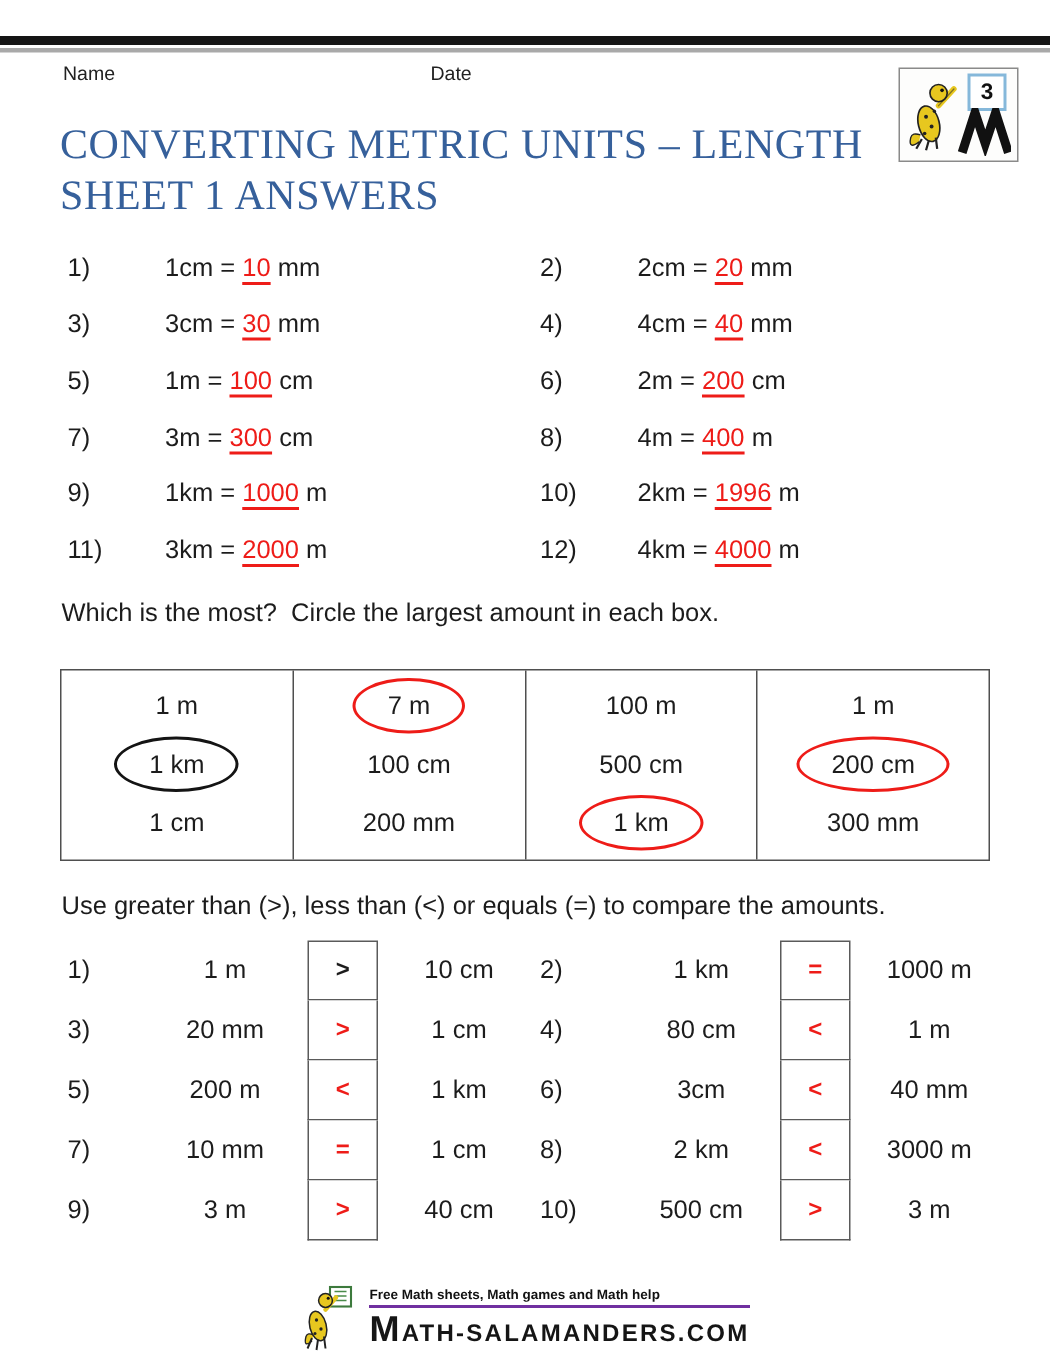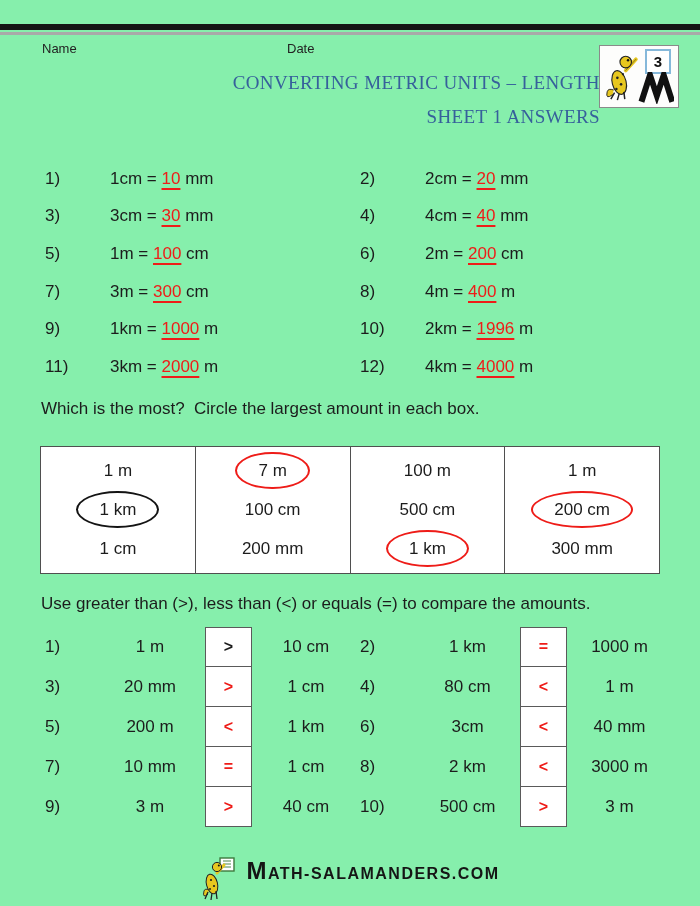--- a/index.html
+++ b/index.html
@@ -4,43 +4,43 @@
 <style>
   :root{
     --red:#ee1c18;
     --blue:#36609b;
     --purple:#7030a0;
     --border:#4f4f4f;
     --ink:#1c1c1c;
   }
   html,body{margin:0;padding:0;background:#e9e9e9;}
   .page{
-    position:relative;width:700px;height:906px;background:#86efac;
+    position:relative;width:700px;height:906px;background:#ffffff;
     font-family:"Liberation Sans",sans-serif;color:var(--ink);
     overflow:hidden;margin:0 auto;
   }
   .topbar{position:absolute;top:24px;left:0;width:700px;height:6px;background:#151515;}
   .topbar-shadow{position:absolute;top:32px;left:0;width:700px;height:3px;background:#a9a9a9;}
 
   .meta-label{position:absolute;top:41px;font-size:13px;color:#222;}
   .meta-label.name{left:42px;}
   .meta-label.date{left:287px;}
 
   .logo-box{position:absolute;top:45px;left:599px;width:78px;height:61px;border:1px solid #8a8a8a;background:#fdfdfc;}
   .grade-badge{
     position:absolute;top:3px;left:45px;width:22px;height:21px;border:2px solid #85b8da;background:#fff;
     display:flex;align-items:center;justify-content:center;font-size:15px;font-weight:700;color:#111;
   }
   .m-glyph{position:absolute;left:38px;top:26px;}
   .salamander{position:absolute;left:3px;top:4px;}
 
   .page-title{
-    position:absolute;left:40px;top:66px;width:560px;
+    position:absolute;left:40px;top:80px;width:560px;
     font-family:"Liberation Serif","DejaVu Serif",serif;
-    font-size:19px;line-height:34px;color:var(--blue);letter-spacing:.4px;font-weight:500;text-align:right;
+    font-size:28px;line-height:34px;color:var(--blue);letter-spacing:.4px;font-weight:500;
   }
 
   .conversions{position:absolute;top:160px;left:0;width:700px;}
   .conv-row{display:flex;height:37.6px;align-items:center;padding-left:45px;font-size:17px;}
   .c-num{width:65px;}
   .c-eq{width:250px;}
   .ans{color:var(--red);text-decoration:underline;text-decoration-thickness:2px;text-underline-offset:4px;}
 
   .instruction{position:absolute;left:41px;font-size:17px;white-space:pre-wrap;}
   #most-instruction{top:399px;}
@@ -277,18 +277,19 @@
           <path d="M17 17 L24 9" stroke="#e7c71f" stroke-width="3" stroke-linecap="round"></path>
           <circle cx="17" cy="11" r="4.6" fill="#e7c71f" stroke="#222" stroke-width="1"></circle>
           <circle cx="18.8" cy="9.5" r="1" fill="#111"></circle>
           <path d="M8 36 L5 43 M12 37 L11 44 M16 35 L17 43" stroke="#222" stroke-width="1.3"></path>
           <circle cx="11" cy="24" r="1.1" fill="#222"></circle>
           <circle cx="14" cy="30" r="1.1" fill="#222"></circle>
           <circle cx="10" cy="33" r="1" fill="#222"></circle>
         </svg>
       </span>
       <span class="f-text">
+        <span class="f-tagline">Free Math sheets, Math games and Math help</span>
         <span class="f-site">MATH-SALAMANDERS.COM</span>
       </span>
     </div>
   </div>
 
 </div>
 
 </body></html>

